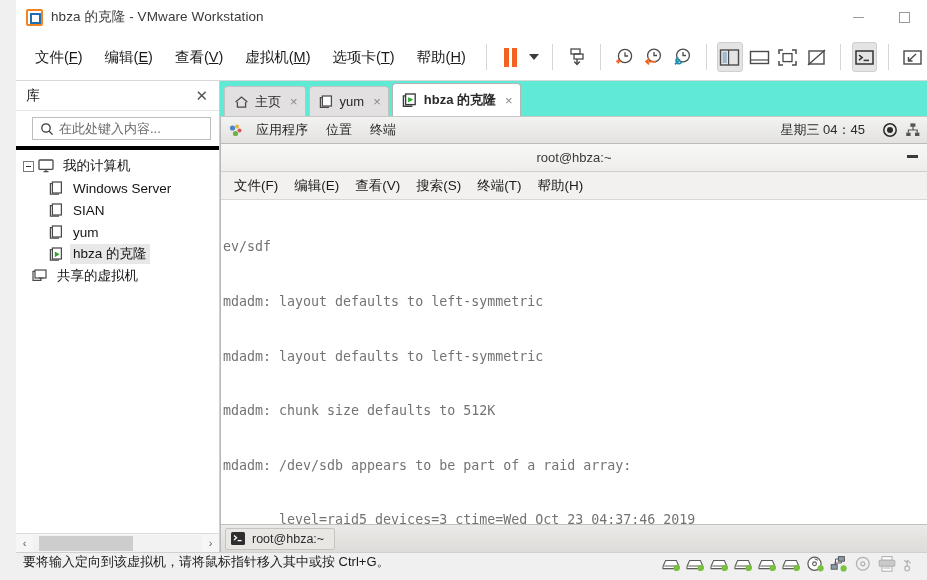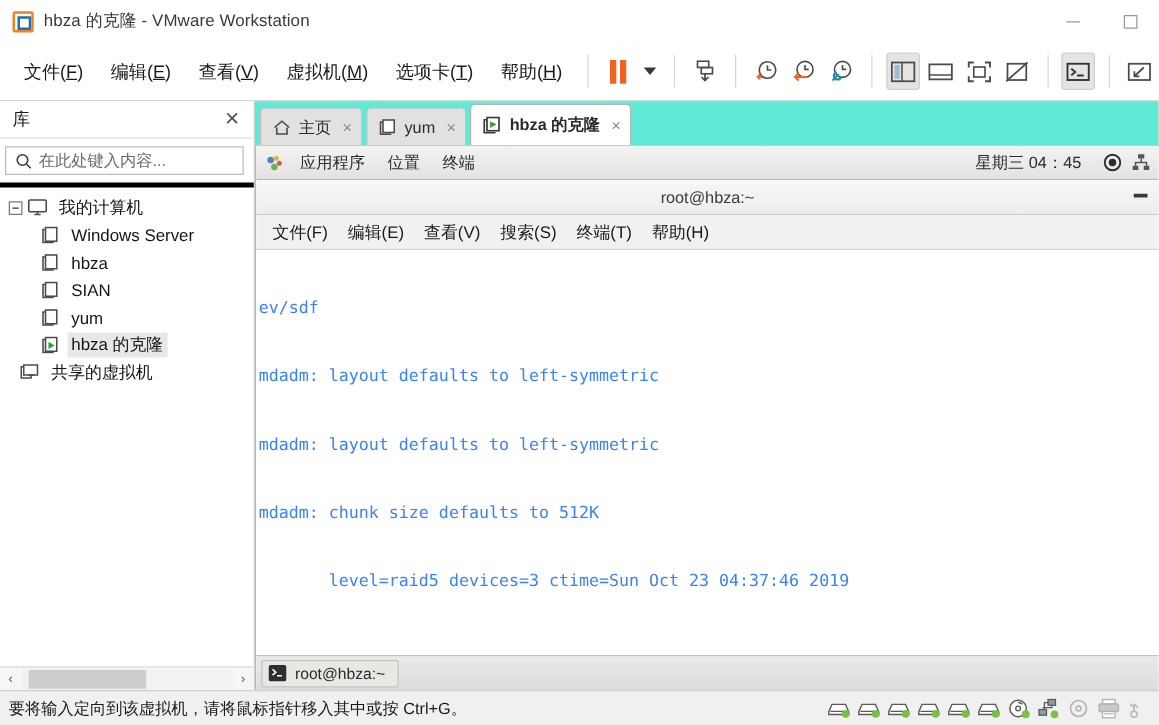--- a/index.html
+++ b/index.html
@@ -6,21 +6,21 @@
   html, body {
     width: 927px; height: 580px;
     font-family: "Liberation Sans", sans-serif;
     background: #ffffff;
     overflow: hidden;
   }
   #app {
     position: relative;
     width: 927px; height: 580px;
     background: #f0f0f0;
-    display: flex; flex-direction: column;
+    display: flex; flex-direction: column; padding-left: 16px;
   }
 
   
   .titlebar {
     height: 34px; min-height: 34px;
     background: #ffffff;
     display: flex; align-items: center;
     position: relative;
   }
   .app-logo {
@@ -105,21 +105,21 @@
     height: 30px; display: flex; align-items: center;
     padding: 0 8px 0 10px;
     border-bottom: 1px solid #e3e3e3;
   }
   .lib-title { font-size: 14px; color: #1a1a1a; flex: 1; }
   .lib-close {
     font-size: 15px; color: #555; cursor: pointer;
     padding: 0 3px; line-height: 1;
   }
   .lib-search {
-    margin: 6px 8px 4px 4px;
+    margin: 6px 8px 4px 16px;
     height: 23px;
     border: 1px solid #bdbdbd;
     background: #fff;
     display: flex; align-items: center;
     padding: 0 4px;
   }
   .lib-search .mag { margin: 0 5px 0 3px; flex: none; }
   .lib-search input {
     flex: 1; border: none; outline: none;
     font-size: 13px; color: #6a6a6a;
@@ -266,21 +266,21 @@
     font-size: 13.5px; color: #1a1a1a;
   }
   .term-menu .tm { padding: 2px 8px; white-space: nowrap; }
   .term-body {
     flex: 1; min-height: 0;
     background: #ffffff;
     padding: 2px 0 0 2px;
     font-family: "DejaVu Sans Mono", "Liberation Mono", monospace;
     font-size: 13.3px;
     line-height: 18.2px;
-    color: #3b82f6;
+    color: #737373;
     white-space: pre;
     overflow: hidden;
     position: relative;
   }
   .term-taskbar {
     height: 28px; min-height: 28px;
     background: linear-gradient(#eceae8, #dedcd9);
     border-top: 1px solid #c3c1be;
     display: flex; align-items: center;
     padding-left: 4px;
@@ -294,21 +294,21 @@
     font-size: 12.5px; color: #2b2b2b;
     white-space: nowrap;
   }
   .task-btn .ti { margin-right: 6px; display: flex; }
 
   
   .statusbar {
     height: 28px; min-height: 28px;
     background: #f0f0f0;
     border-top: 1px solid #d0d0d0;
-    display: flex; align-items: center;
+    display: flex; 
     padding: 0 4px 0 4px;
   }
   .status-msg {
     font-size: 13px; color: #1a1a1a;
     white-space: nowrap;
     padding-left: 3px;
   }
   .status-spacer { flex: 1; }
   .dev-ico {
     width: 22px; height: 22px;
@@ -473,29 +473,20 @@
         <div class="tree-row indent-1">
           <span class="ico">
             <svg width="15" height="14" viewBox="0 0 15 14">
               <rect x="3.4" y="1" width="9" height="11" fill="#fff" stroke="#4a4a4a" stroke-width="1.25"></rect>
               <path d="M3.4 2.6 H1.4 V13 H10" fill="none" stroke="#4a4a4a" stroke-width="1.25"></path>
             </svg>
           </span>
           <span class="lbl">Windows Server</span>
         </div>
 
-        <div class="tree-row indent-1">
-          <span class="ico">
-            <svg width="15" height="14" viewBox="0 0 15 14">
-              <rect x="3.4" y="1" width="9" height="11" fill="#fff" stroke="#4a4a4a" stroke-width="1.25"></rect>
-              <path d="M3.4 2.6 H1.4 V13 H10" fill="none" stroke="#4a4a4a" stroke-width="1.25"></path>
-            </svg>
-          </span>
-          <span class="lbl">hbza</span>
-        </div>
 
         <div class="tree-row indent-1">
           <span class="ico">
             <svg width="15" height="14" viewBox="0 0 15 14">
               <rect x="3.4" y="1" width="9" height="11" fill="#fff" stroke="#4a4a4a" stroke-width="1.25"></rect>
               <path d="M3.4 2.6 H1.4 V13 H10" fill="none" stroke="#4a4a4a" stroke-width="1.25"></path>
             </svg>
           </span>
           <span class="lbl">SIAN</span>
         </div>
@@ -626,21 +617,22 @@
             <span class="tm">搜索(S)</span>
             <span class="tm">终端(T)</span>
             <span class="tm">帮助(H)</span>
           </div>
 
           <div class="term-body">
             <div>ev/sdf</div>
             <div>mdadm: layout defaults to left-symmetric</div>
             <div>mdadm: layout defaults to left-symmetric</div>
             <div>mdadm: chunk size defaults to 512K</div>
-            <div>       level=raid5 devices=3 ctime=Sun Oct 23 04:37:46 2019</div>
+            <div>mdadm: /dev/sdb appears to be part of a raid array:</div>
+            <div>       level=raid5 devices=3 ctime=Wed Oct 23 04:37:46 2019</div>
             
             
             
             
             
             
             
             
             
             

